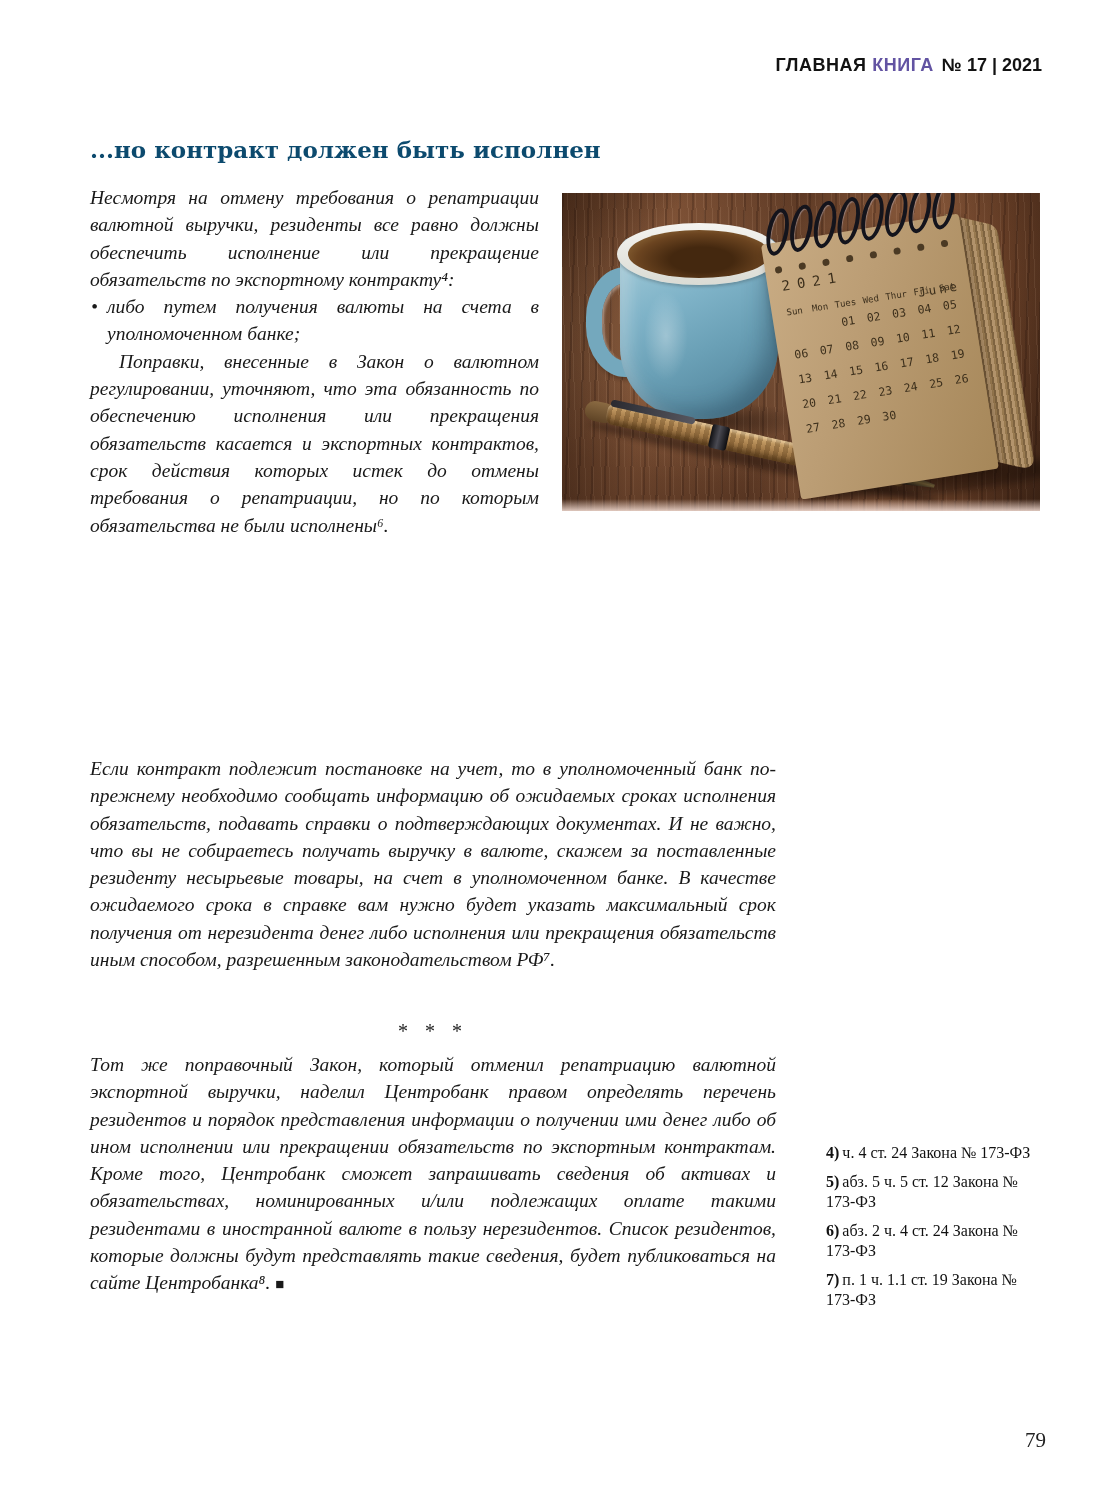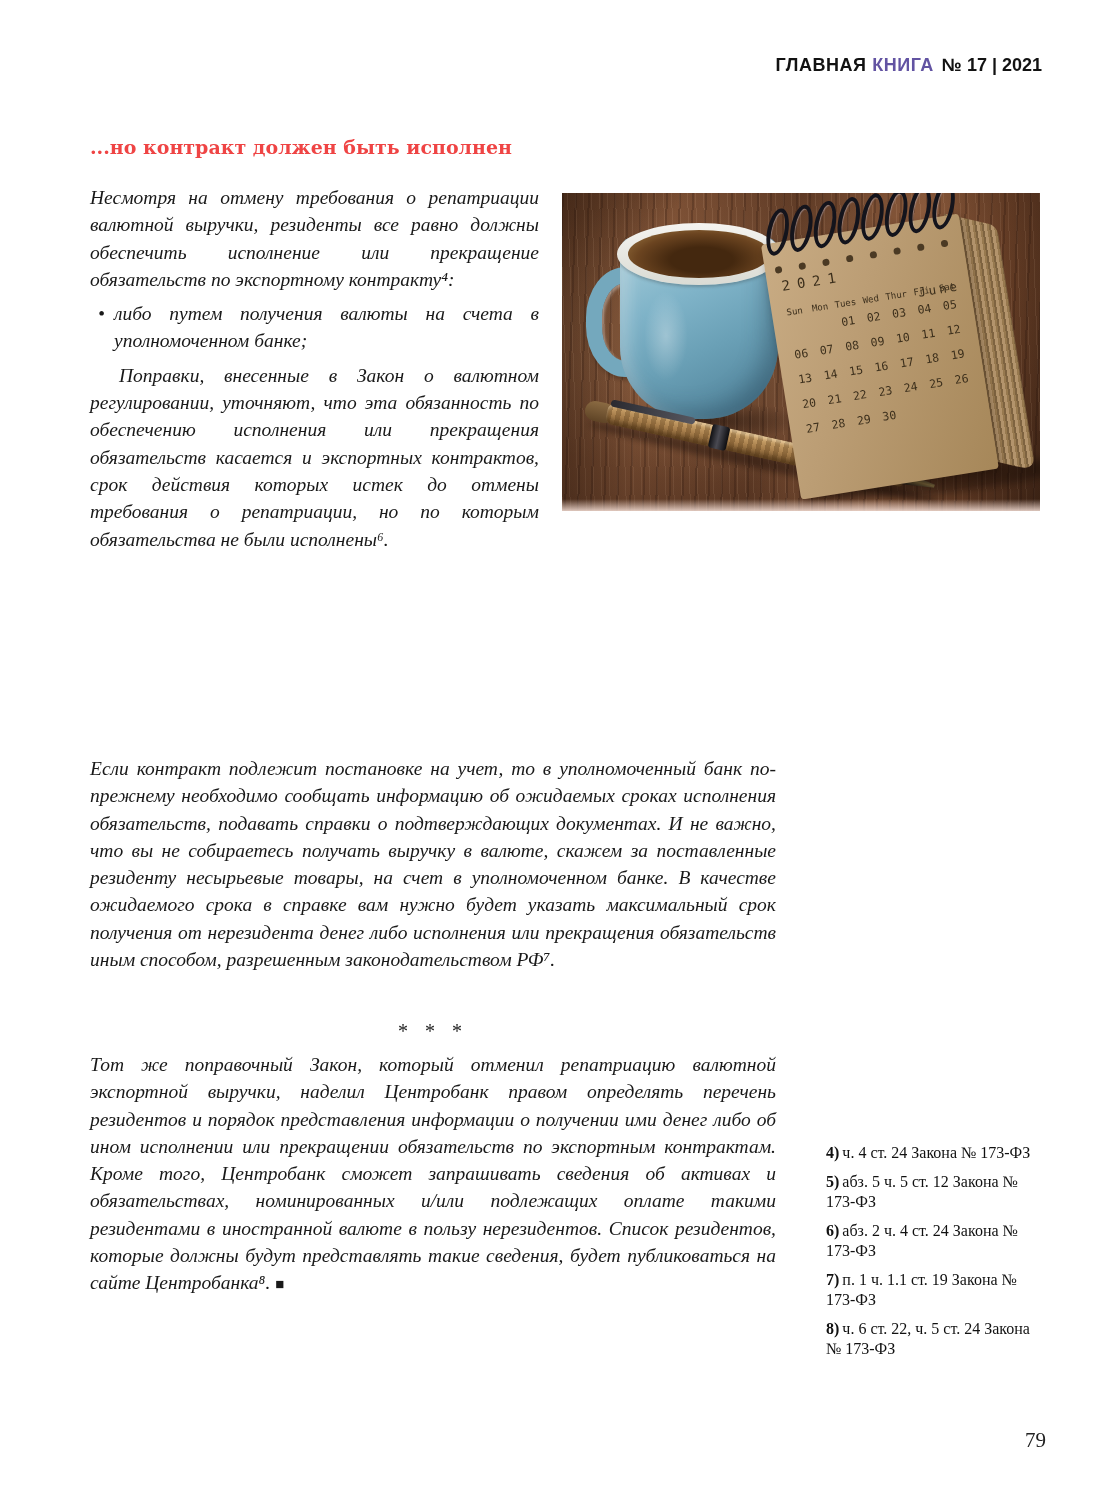--- a/index.html
+++ b/index.html
@@ -8,30 +8,30 @@
 
   
   .masthead{position:absolute;top:55px;right:62px;font-family:"Liberation Sans","DejaVu Sans",sans-serif;
             font-size:18px;font-weight:bold;letter-spacing:.5px;color:#121212;white-space:nowrap;}
   .masthead .brand-purple{color:#6253a2;margin-left:6px;}
   .masthead .issue{font-family:Liberation Sans, sans-serif;font-weight:bold;letter-spacing:0;
                    margin-left:8px;}
 
   
   .h1{position:absolute;left:90px;top:136px;width:700px;margin:0;
-      font-family:"DejaVu Serif","Liberation Serif",serif;font-size:19px;font-weight:bold;color:#ef4444;}
+      font-family:"DejaVu Serif","Liberation Serif",serif;font-size:23px;font-weight:bold;color:#0c4a6e;}
   .h2{position:absolute;left:90px;top:704px;width:700px;margin:0;
       font-family:"DejaVu Serif","Liberation Serif",serif;font-size:23px;font-weight:bold;color:#111;}
 
   
   .bodytext{font-size:19.5px;line-height:27.3px;text-align:justify;color:#191919;font-style:italic;}
   .flow1{position:absolute;left:90px;top:184px;width:686px;}
   .photo-spacer{float:right;width:237px;height:404px;}
   .flow1 p{margin:0;}
-  .flow1 ul{margin:7px;padding:0;list-style:none;}
+  .flow1 ul{margin:0;padding:0;list-style:none;}
   .flow1 li{position:relative;padding-left:17px;}
   .flow1 li::before{content:"\2022";position:absolute;left:1px;top:0;}
   .p-indent{text-indent:29px;}
   .sec2-p{position:absolute;left:90px;top:755px;width:686px;margin:0;}
   .separator{position:absolute;left:90px;top:1020px;width:686px;text-align:center;
              font-size:20px;letter-spacing:6px;color:#222;}
   .sec3-p{position:absolute;left:90px;top:1051px;width:686px;margin:0;}
   .end-mark{font-size:15px;letter-spacing:0;}
 
   
@@ -252,18 +252,17 @@
 
   <div class="separator">* * *</div>
 
   <p class="sec3-p bodytext"><span>Тот же поправочный Закон, который отменил репатриацию валютной экспортной выручки, наделил Центробанк правом определять перечень резидентов и порядок представления информации о получении ими денег либо об ином исполнении или прекращении обязательств по экспортным контрактам. Кроме того, Центробанк сможет запрашивать сведения об активах и обязательствах, номинированных и/или подлежащих оплате такими резидентами в иностранной валюте в пользу нерезидентов. Список резидентов, которые должны будут представлять такие сведения, будет публиковаться на сайте Центробанка⁸.</span> <span class="end-mark">■</span></p>
 
   <div class="footnotes">
     <div class="footnote"><span class="fn-num">4)</span><span>ч. 4 ст. 24 Закона № 173-ФЗ</span></div>
     <div class="footnote"><span class="fn-num">5)</span><span>абз. 5 ч. 5 ст. 12 Закона № 173-ФЗ</span></div>
     <div class="footnote"><span class="fn-num">6)</span><span>абз. 2 ч. 4 ст. 24 Закона № 173-ФЗ</span></div>
     <div class="footnote"><span class="fn-num">7)</span><span>п. 1 ч. 1.1 ст. 19 Закона № 173-ФЗ</span></div>
-    <div class="footnote"><span class="fn-num">8)</span><span>ч. 6 ст. 22, ч. 5 ст. 24 Закона № 173-ФЗ</span></div>
   </div>
 
   <div class="page-number">79</div>
 
 </div>
 
 </body></html>

